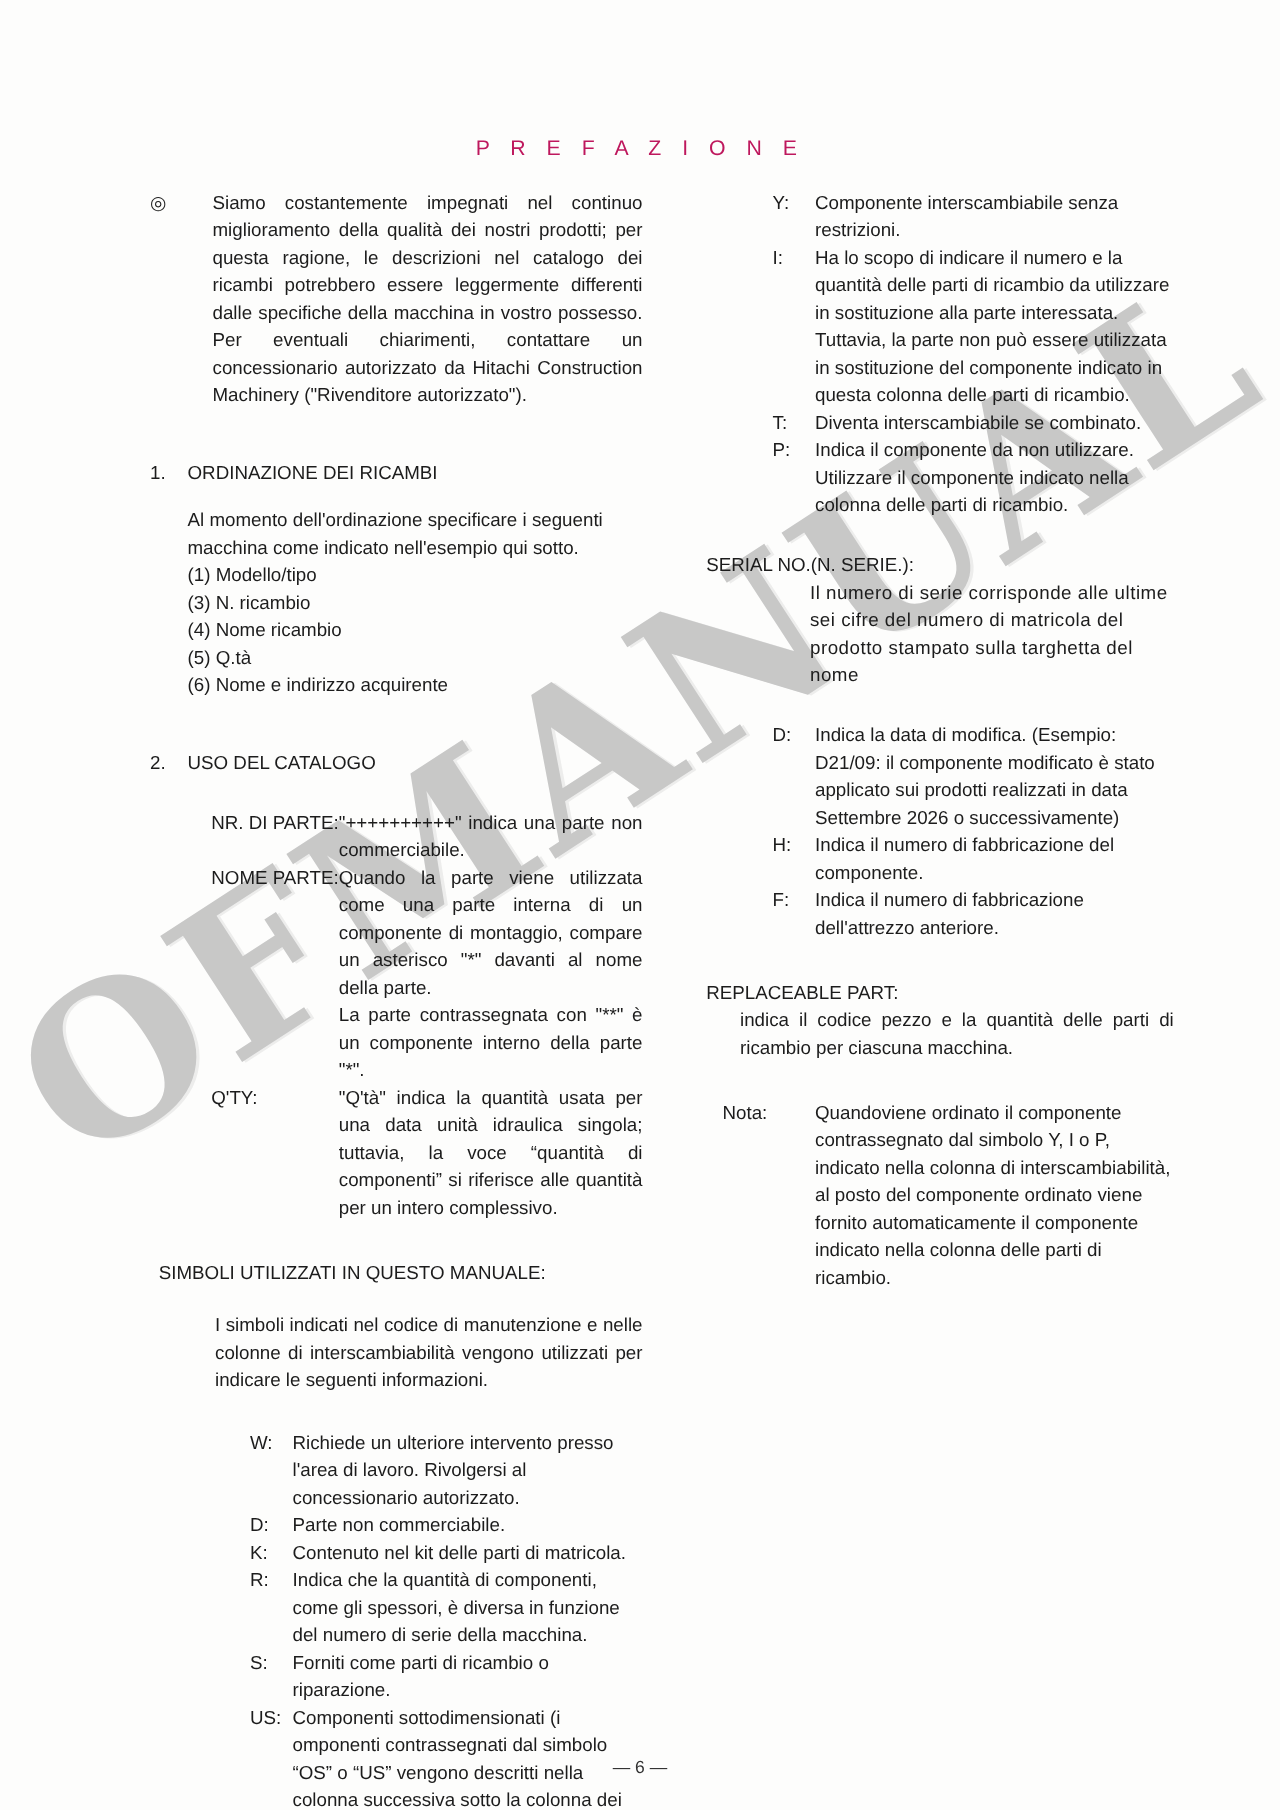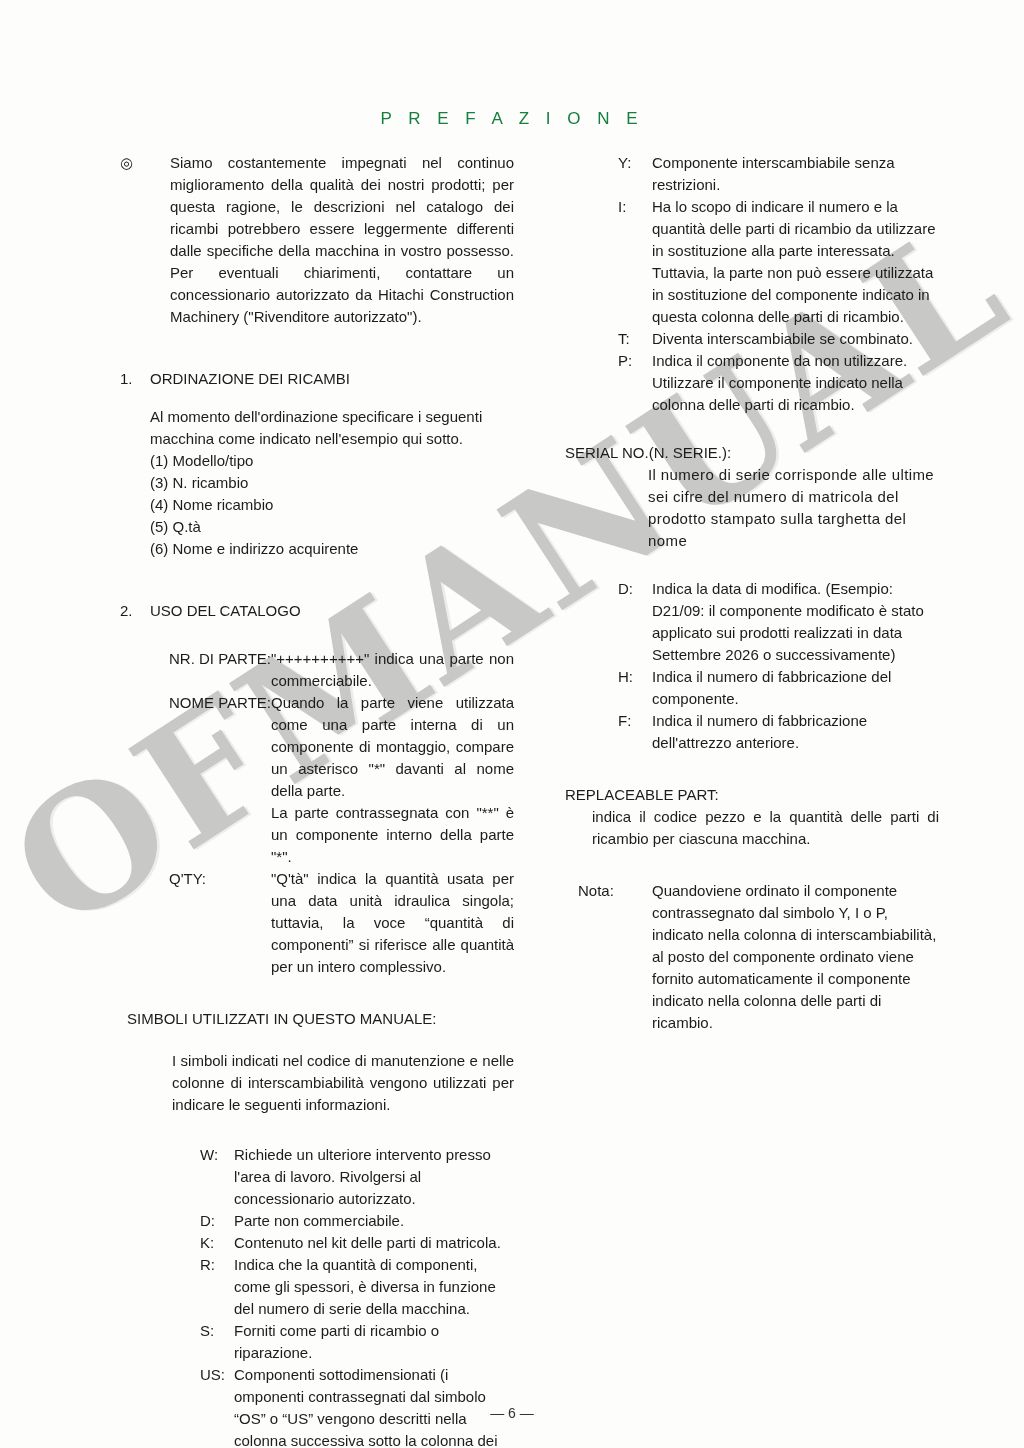--- a/index.html
+++ b/index.html
@@ -28,21 +28,21 @@
     white-space:nowrap;
     pointer-events:none;
     text-shadow:2px 2px 0 rgba(120,120,120,0.25);
   }
   .doc-title {
     position:absolute;
     top:108px; left:0; right:0;
     text-align:center;
     font-size:17px;
     letter-spacing:6px;
-    color:#15803d;
+    color:#be185d;
   }
   .col-left  { position:absolute; left:120px; top:152px; width:394px; }
   .col-right { position:absolute; left:565px; top:152px; width:374px; }
 
   .row { display:flex; align-items:flex-start; }
   .bullet { width:32px; flex:0 0 32px; }
   .num { width:30px; flex:0 0 30px; }
   .just { text-align:justify;margin-left:18px; }
 
   .sec { margin-top:40px; }

